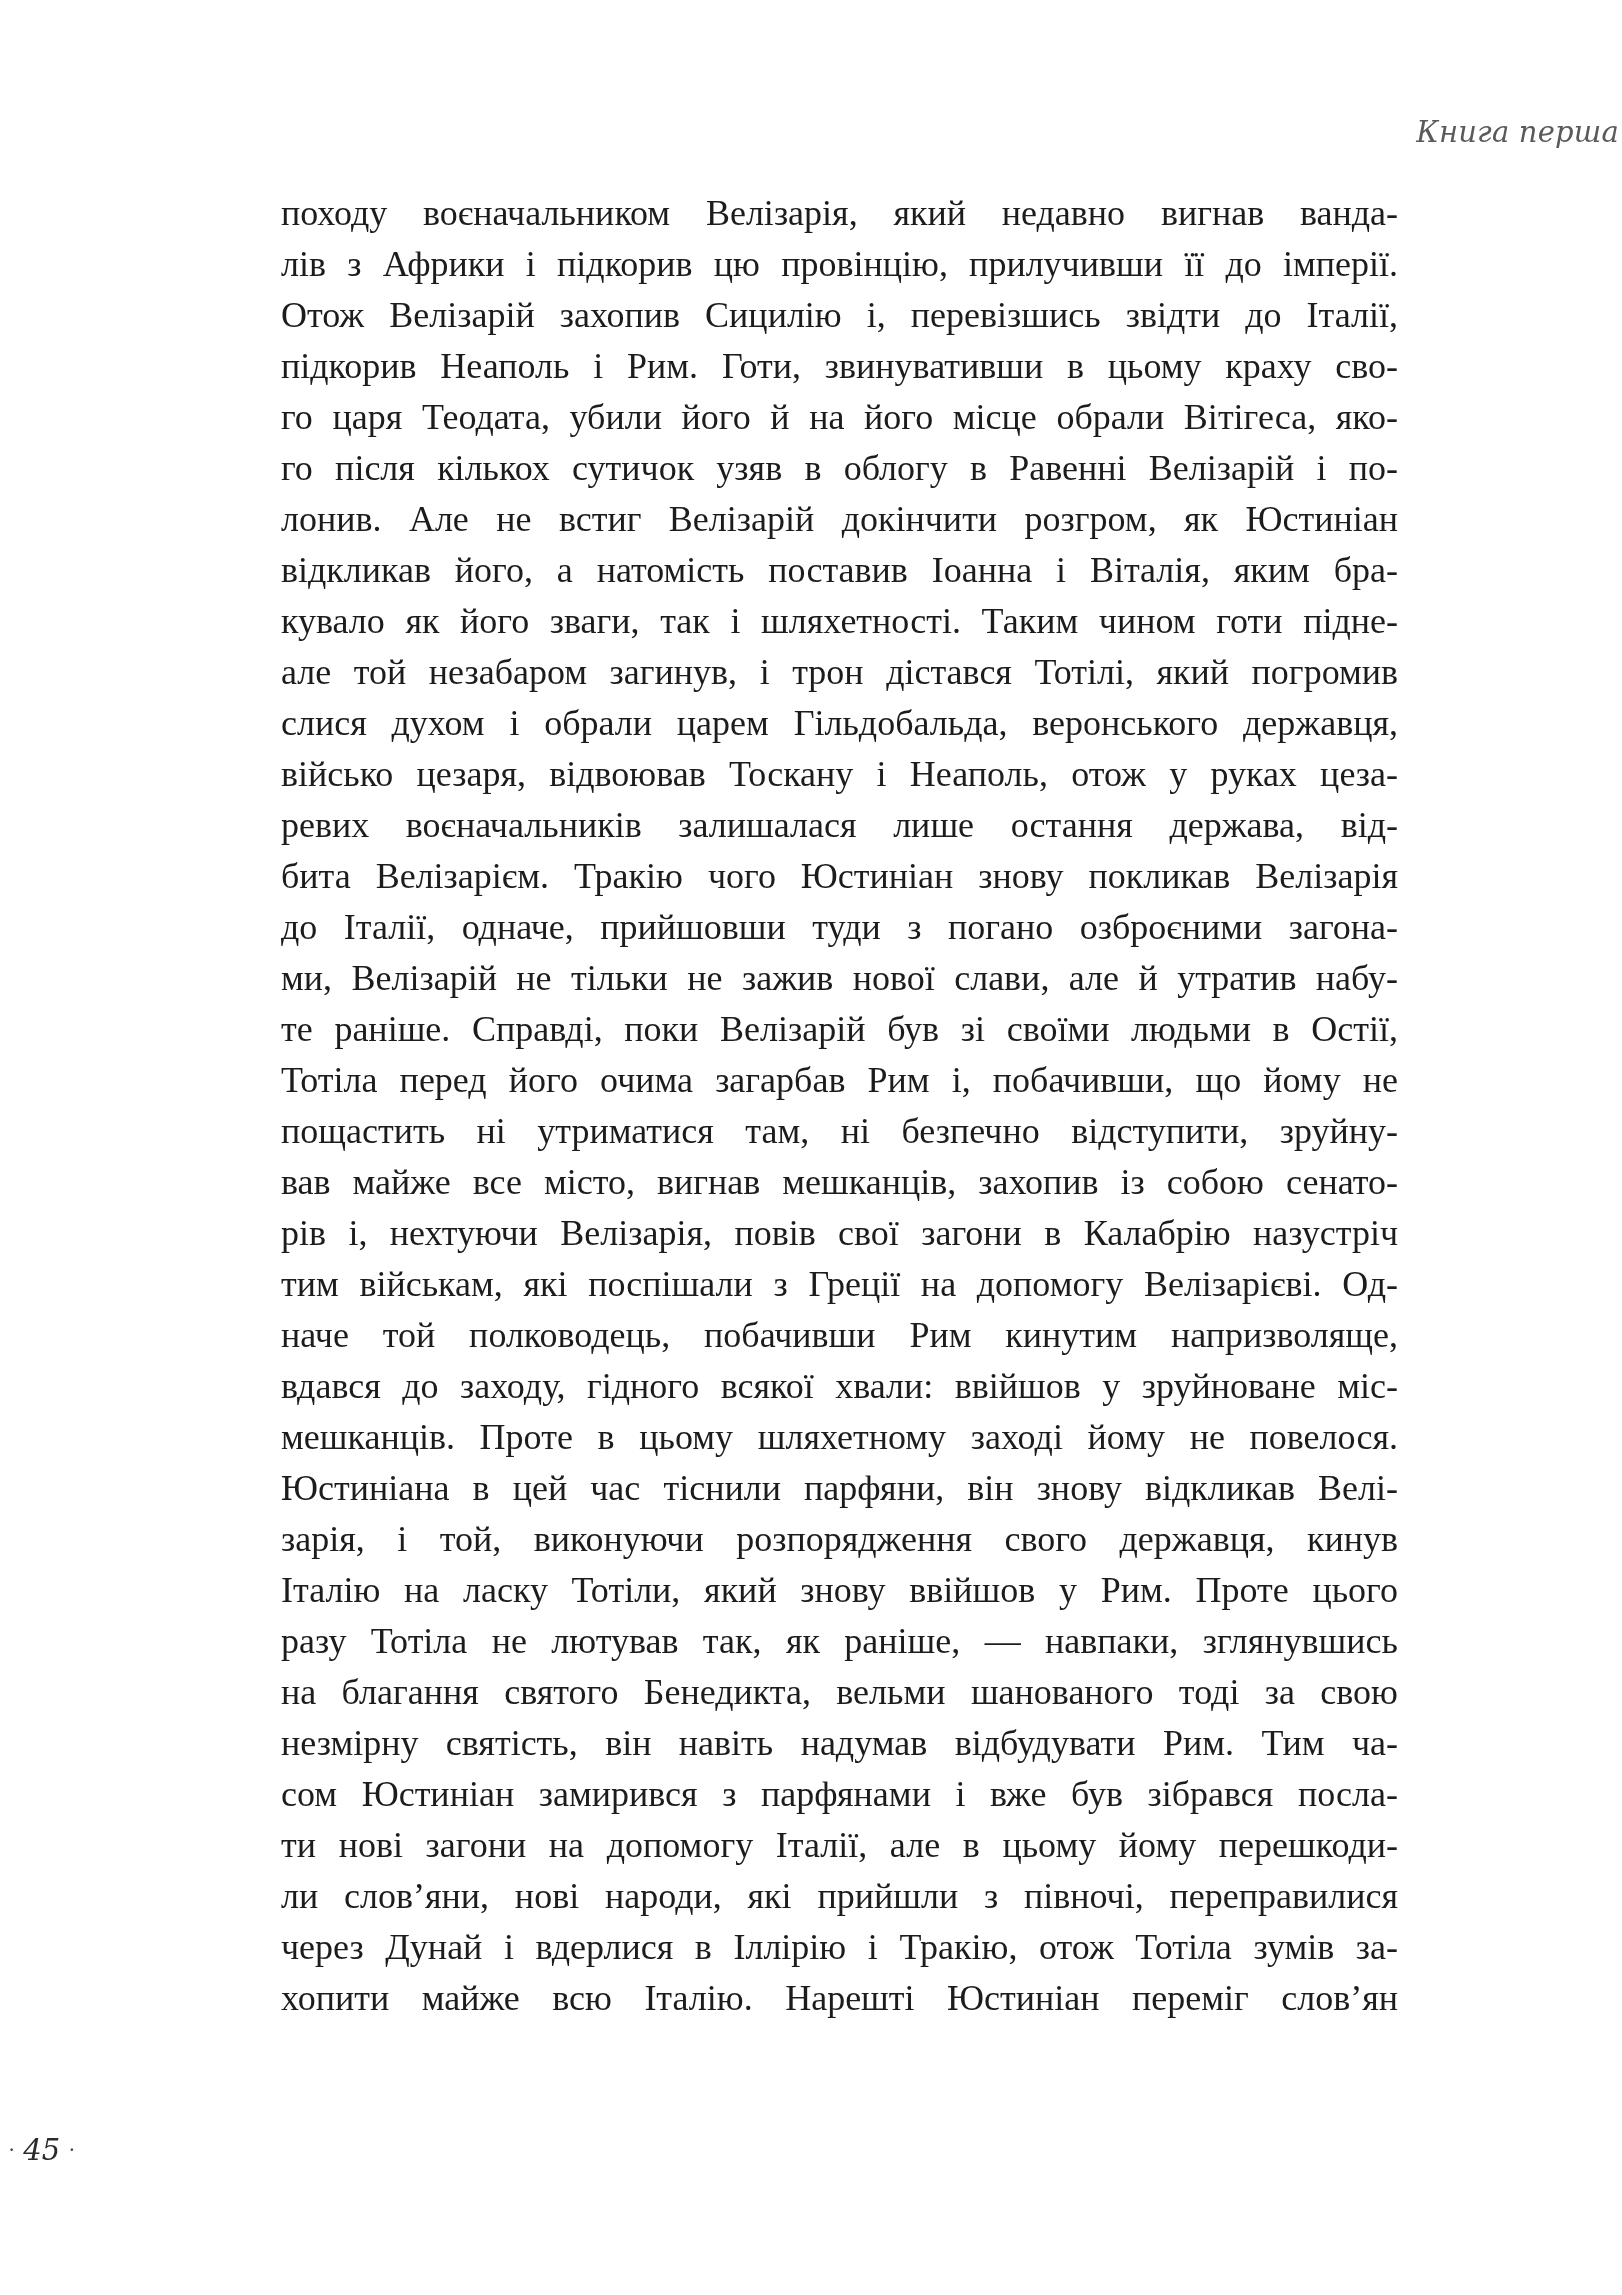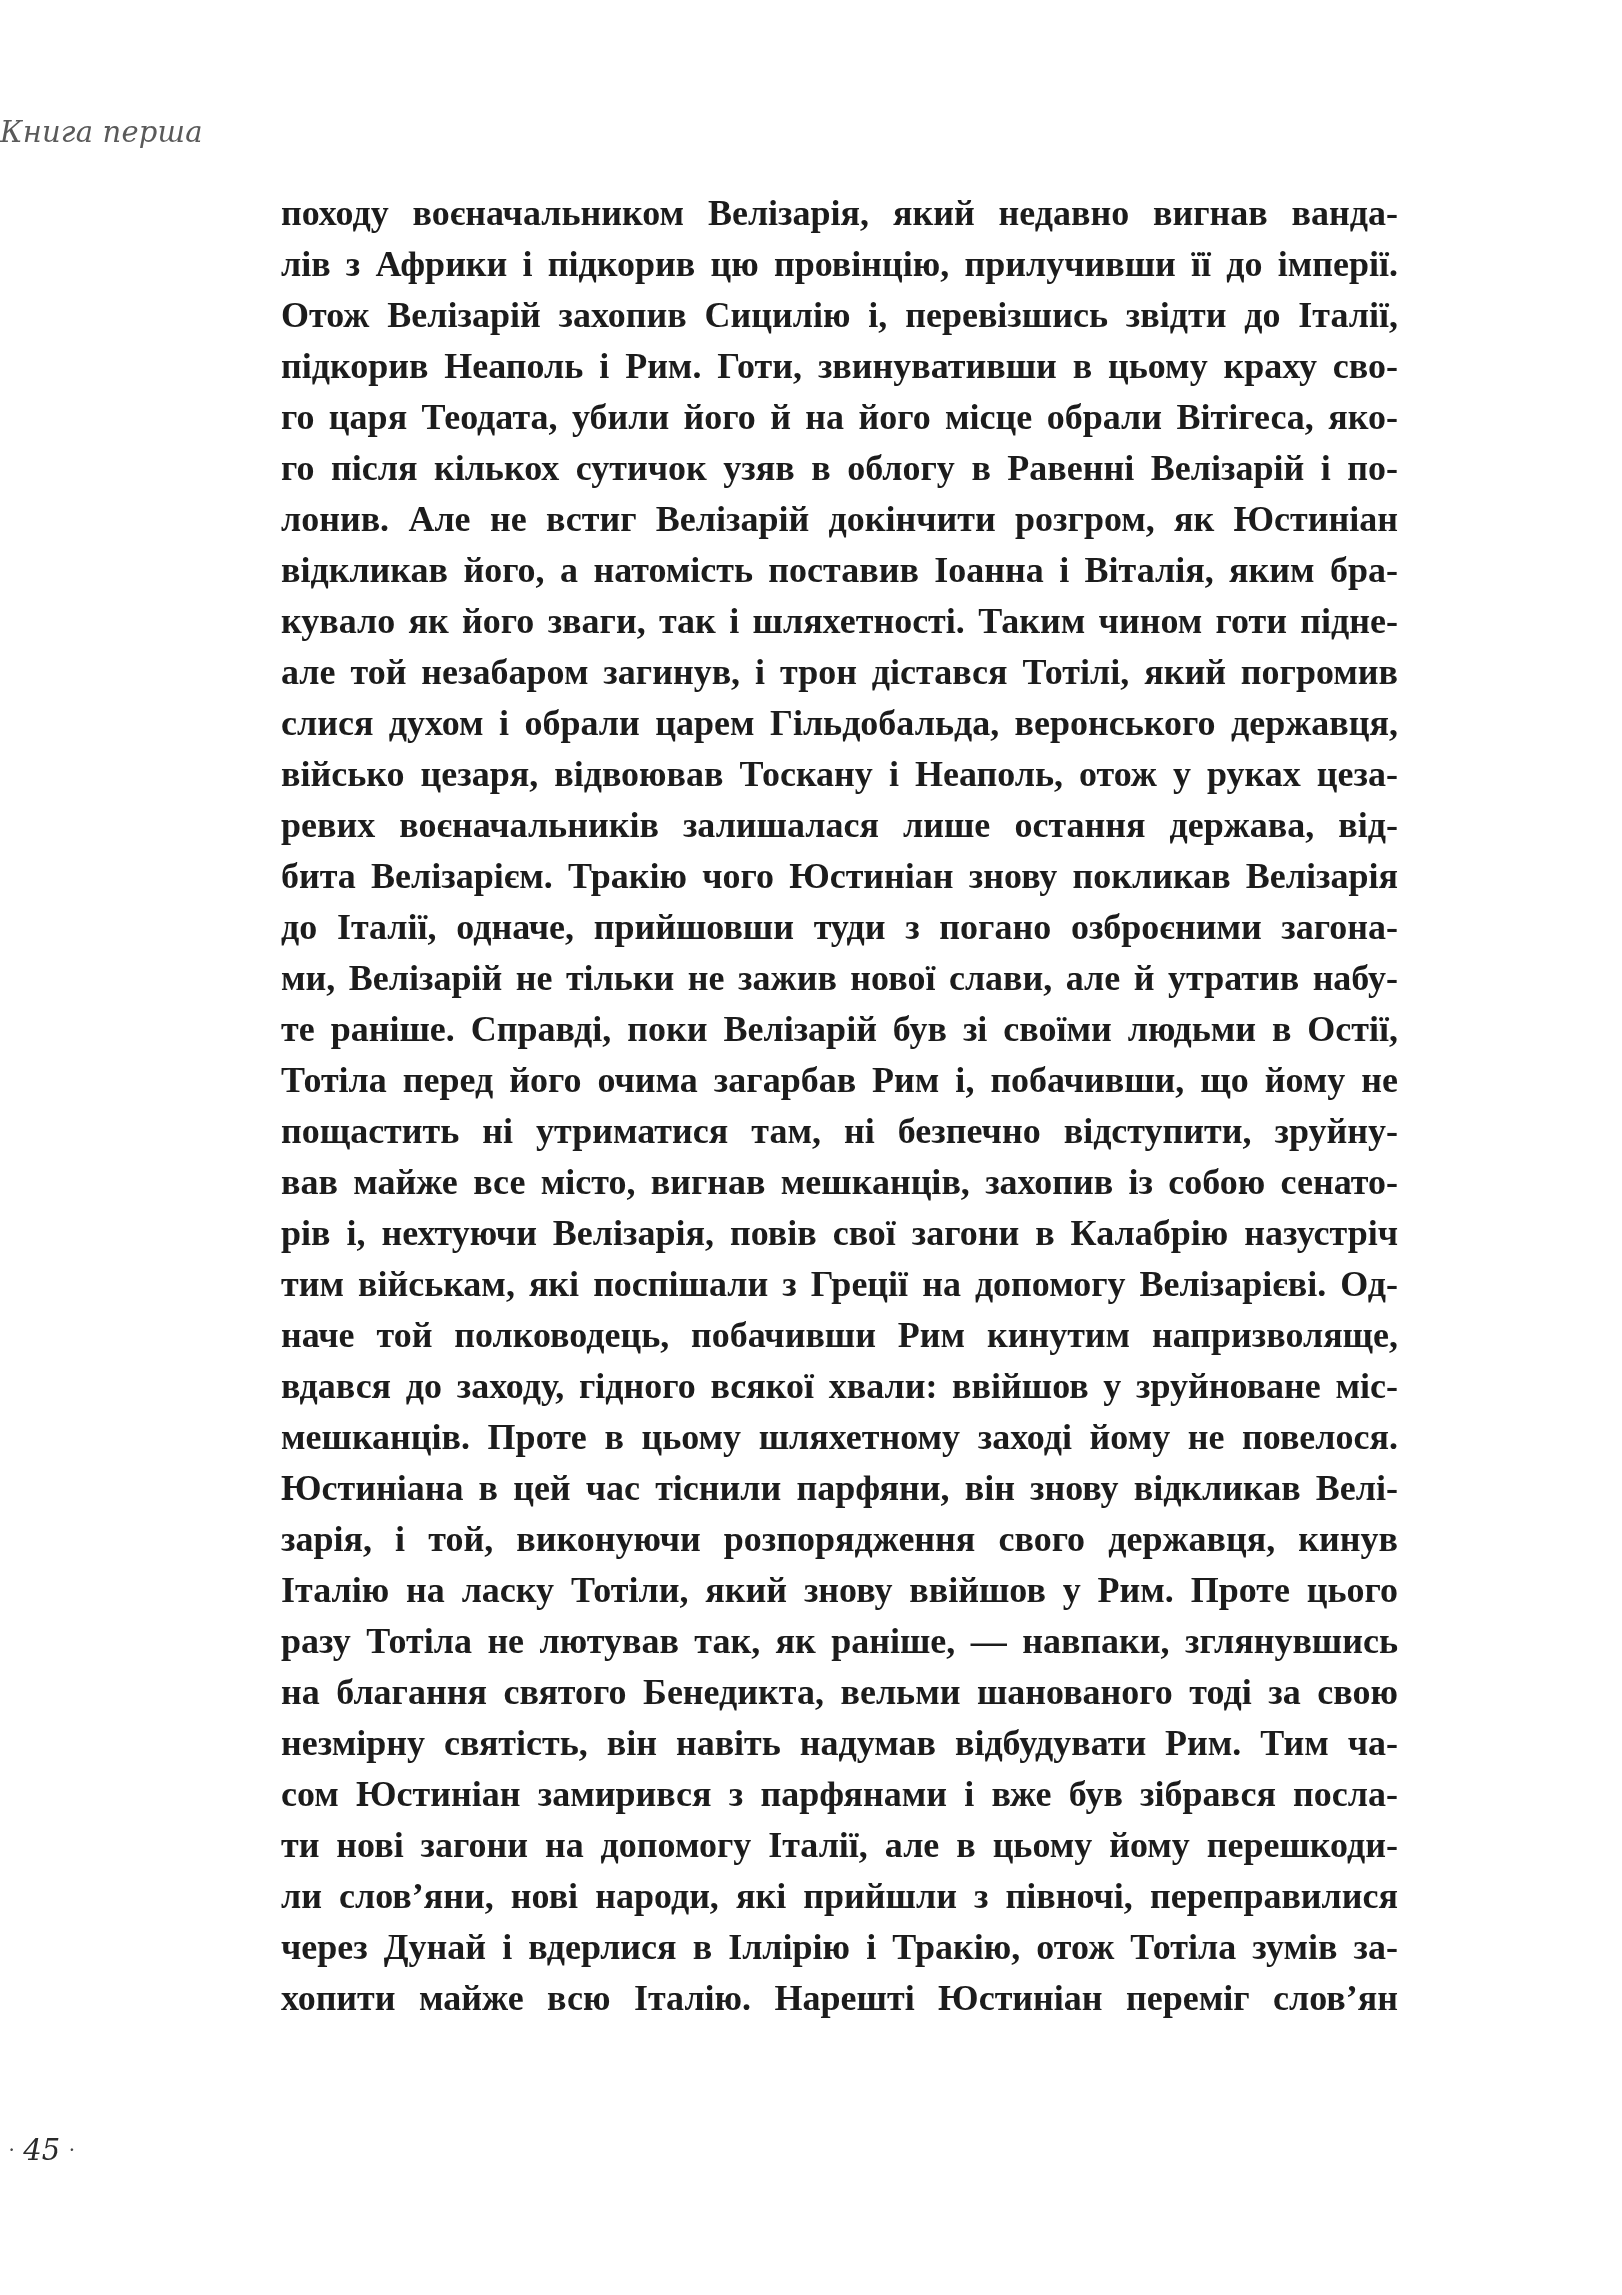--- a/index.html
+++ b/index.html
@@ -19,38 +19,37 @@
       top: 0;
       width: 1623px;
       height: 2295px;
       background: #ffffff;
     }
     .running-head {
       position: absolute;
       left: 0;
       width: 1619px;
       top: 112px;
-      text-align: left;
+      text-align: right;
       font-family: "DejaVu Serif", "Liberation Serif", serif;
       font-style: italic;
       font-size: 29px;
       line-height: 41px;
       color: #5a5a5a;
       letter-spacing: 0.2px;
     }
     .body-text {
       position: absolute;
       left: 281px;
       top: 188px;
       width: 1117px;
       font-family: "Liberation Serif", "DejaVu Serif", serif;
       font-size: 36px;
       line-height: 51px;
       color: #1c1c1c;
-      font-weight: bold;
     }
     .line {
       display: block;
       height: 51px;
       white-space: nowrap;
       text-align: justify;
       text-align-last: justify;
       overflow: visible;
     }
     .line-inner {

